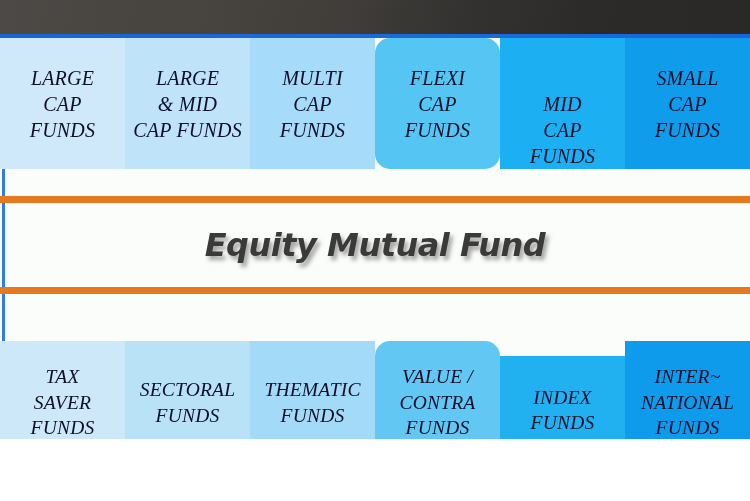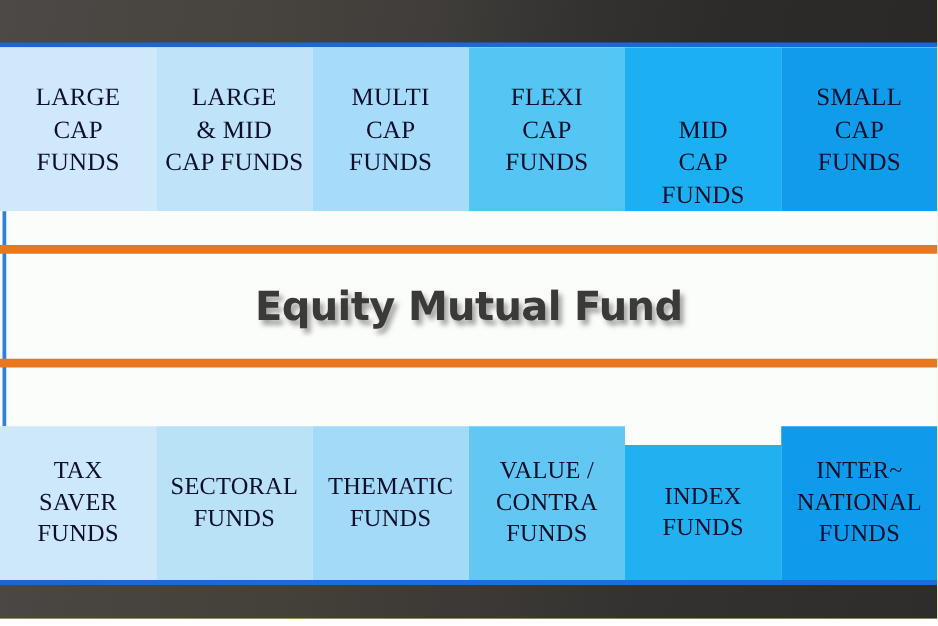--- a/index.html
+++ b/index.html
@@ -3,24 +3,25 @@
 <meta charset="utf-8">
 <style>
   html, body {
     margin: 0;
     padding: 0;
     background: #ffffff;
   }
   #canvas {
     position: relative;
     width: 750px;
-    height: 495px;
+    height: 439px;
     overflow: hidden;
-    background: #fde047;
+    background: #14b8a6;
     font-family: "Liberation Serif", serif;
+    font-style: italic;
   }
 
   
   .dark-bar {
     position: absolute;
     left: 0;
     width: 750px;
     background: linear-gradient(100deg, #4c4946 0%, #47443f 28%, #403d3a 46%, #333230 62%, #2c2b2a 78%, #2a2927 100%);
   }
   #top-bar   { top: 0;   height: 36px; }
@@ -73,21 +74,21 @@
     position: relative;
   }
   #row-bottom .fund-cell { font-size: 19.5px; }
 
   .fund-cell .label { position: relative; z-index: 2; }
 
   
   .tint-1 { background: #cfe8f8; }
   .tint-2 { background: #bee3f7; }
   .tint-3 { background: #a9ddf8; }
-  .tint-4 { background: #67c9f4; }
+  .tint-4 { background: #67c9f4; border-radius: 15px; }
   .tint-5 { background: #28b2f0; }
   .tint-6 { background: #129ceb; }
 
   #row-top .tint-1 { background: #cfe9fa; }
   #row-top .tint-2 { background: #bfe3f8; }
   #row-top .tint-3 { background: #a6dcf9; }
   #row-top .tint-4 { background: #55c5f4; }
   #row-top .tint-5 { background: #1cb0f2; align-items: flex-end; }
   #row-top .tint-6 { background: #0f9ceb; }
 

